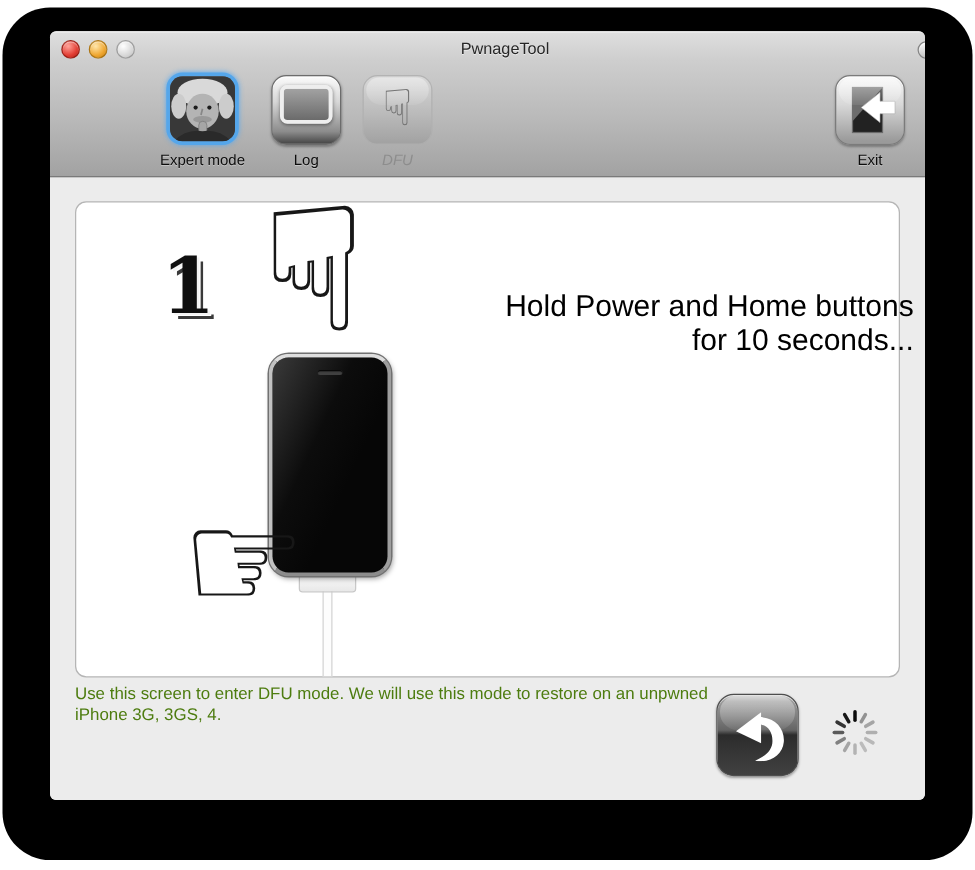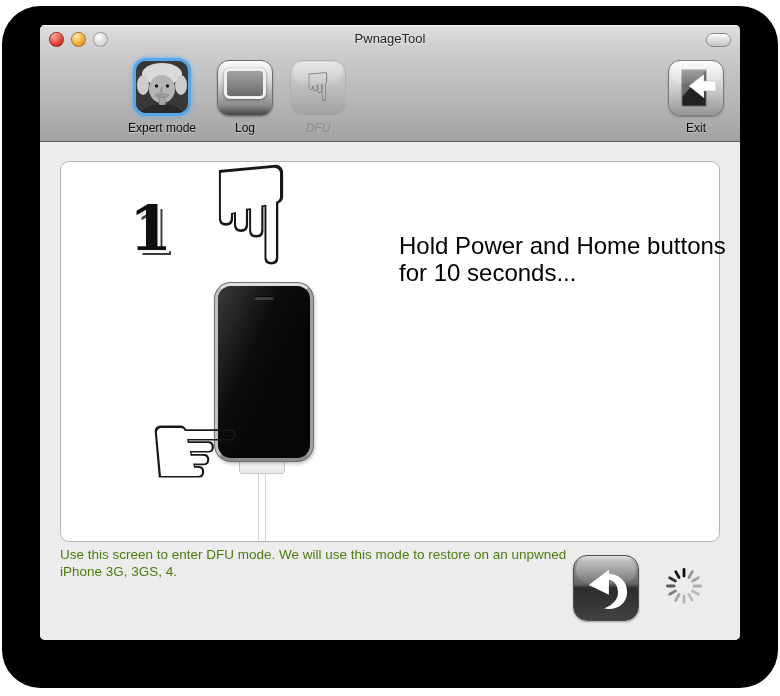--- a/index.html
+++ b/index.html
@@ -10,21 +10,21 @@
   .shadow-blob{position:absolute;left:2px;top:6px;width:776px;height:682px;
                background:#000;border-radius:38px;}
 
   
   .window{position:absolute;left:40px;top:25px;width:700px;height:615px;border-radius:5px;
           background:#ececec;overflow:hidden;box-shadow:0 0 0 1px rgba(0,0,0,.6);}
 
   
   .chrome{position:absolute;top:0;left:0;width:100%;height:116px;
           background:linear-gradient(180deg,#dfdfdf 0%,#cecece 20%,#b8b8b8 62%,#a2a2a2 100%);
-          border-bottom:1px solid #5b5b5b;box-shadow:inset 0 1px 0 rgba(255,255,255,.65);}
+          border-bottom:1px solid #5b5b5b;box-shadow:inset 0 1px 0 rgba(255,255,255,.65);padding-left:28px;}
   .titlebar{position:absolute;top:0;left:0;right:0;height:27px;}
   .lights{position:absolute;left:9px;top:7px;display:flex;gap:7px;}
   .light{width:13px;height:13px;border-radius:50%;box-shadow:inset 0 1px 1px rgba(255,255,255,.5);}
   .light.red{background:radial-gradient(circle at 35% 30%,#ffa49b,#e23d33 60%,#a82015);border:1px solid rgba(110,10,0,.55);}
   .light.yellow{background:radial-gradient(circle at 35% 30%,#ffe7ad,#efa62f 60%,#c27c12);border:1px solid rgba(130,85,0,.55);}
   .light.gray{background:radial-gradient(circle at 35% 30%,#ffffff,#d8d8d8 60%,#bcbcbc);border:1px solid rgba(120,120,120,.6);}
   .win-title{position:absolute;left:0;right:0;top:6px;text-align:center;font-size:13px;
              color:#262626;text-shadow:0 1px 0 rgba(255,255,255,.55);}
   .pill{position:absolute;right:9px;top:8px;width:23px;height:12px;border-radius:7px;
         background:linear-gradient(#fbfbfb,#c3c3c3);border:1px solid #868686;
@@ -87,21 +87,21 @@
   .phone::before{content:"";position:absolute;left:0;top:0;right:0;bottom:0;border-radius:13px;
          background:linear-gradient(115deg,rgba(110,110,110,.5) 0%,rgba(40,40,40,.18) 38%,rgba(0,0,0,0) 62%);}
   .speaker{position:absolute;top:10px;left:50%;transform:translateX(-50%);width:20px;height:4px;
          border-radius:2px;background:#414141;box-shadow:inset 0 1px 1px #000;}
   .plug{position:absolute;left:178px;top:294px;width:44px;height:16px;z-index:1;
         background:linear-gradient(#ffffff,#e8e8e8);border:1px solid #c8c8c8;border-radius:3px;}
   .plug .slot{width:12px;height:3px;background:#c1c1c1;border-radius:1.5px;margin:6px auto 0;}
   .cable{position:absolute;left:197px;top:311px;width:6px;height:68px;background:#fdfdfd;
          border-left:1px solid #d4d4d4;border-right:1px solid #d4d4d4;}
 
-  .headline{position:absolute;left:338px;top:70px;width:332px;text-align:left;
+  .headline{position:absolute;left:338px;top:70px;width:332px;text-align:right;
             font-size:24px;line-height:27px;color:#000;}
 
   
   .footer-note{position:absolute;left:20px;top:404px;width:552px;font-size:13.5px;
                line-height:17px;color:#4d7c0f;}
   .back-btn{position:absolute;left:533px;top:413px;width:64px;height:64px;border-radius:14px;
             background:linear-gradient(180deg,#c7c7c7 0%,#9b9b9b 8%,#646464 44%,#2c2c2c 50%,#414141 100%);
             border:1px solid #4e4e4e;
             box-shadow:inset 0 1px 0 rgba(255,255,255,.55),0 1px 2px rgba(0,0,0,.35);}
   .back-btn::before{content:"";position:absolute;left:2px;right:2px;top:1px;height:27px;

